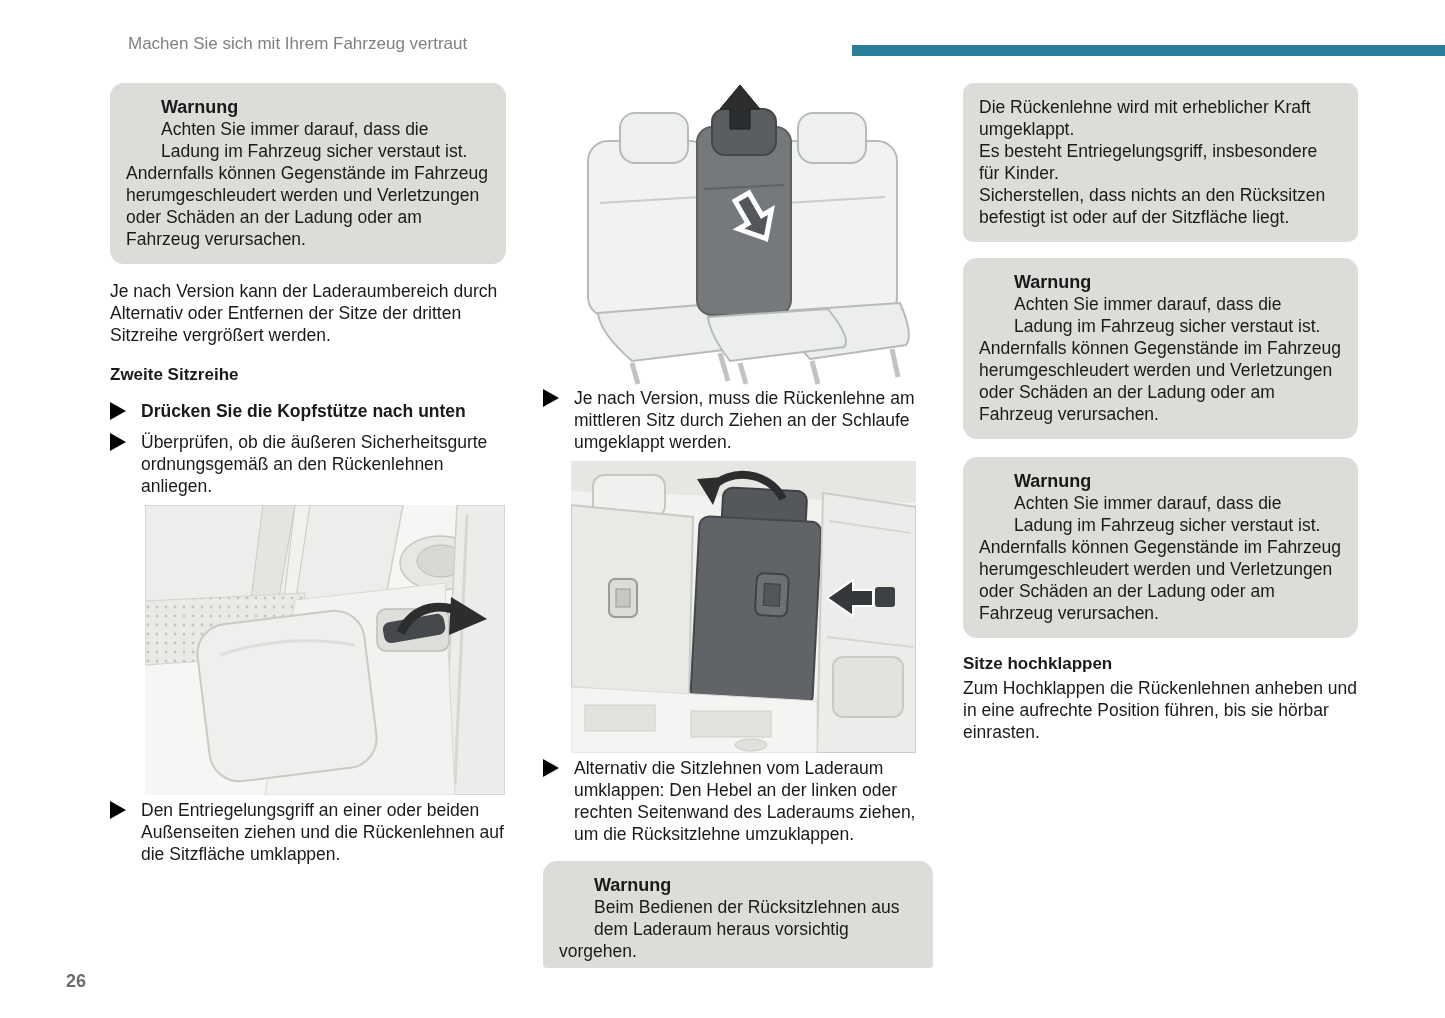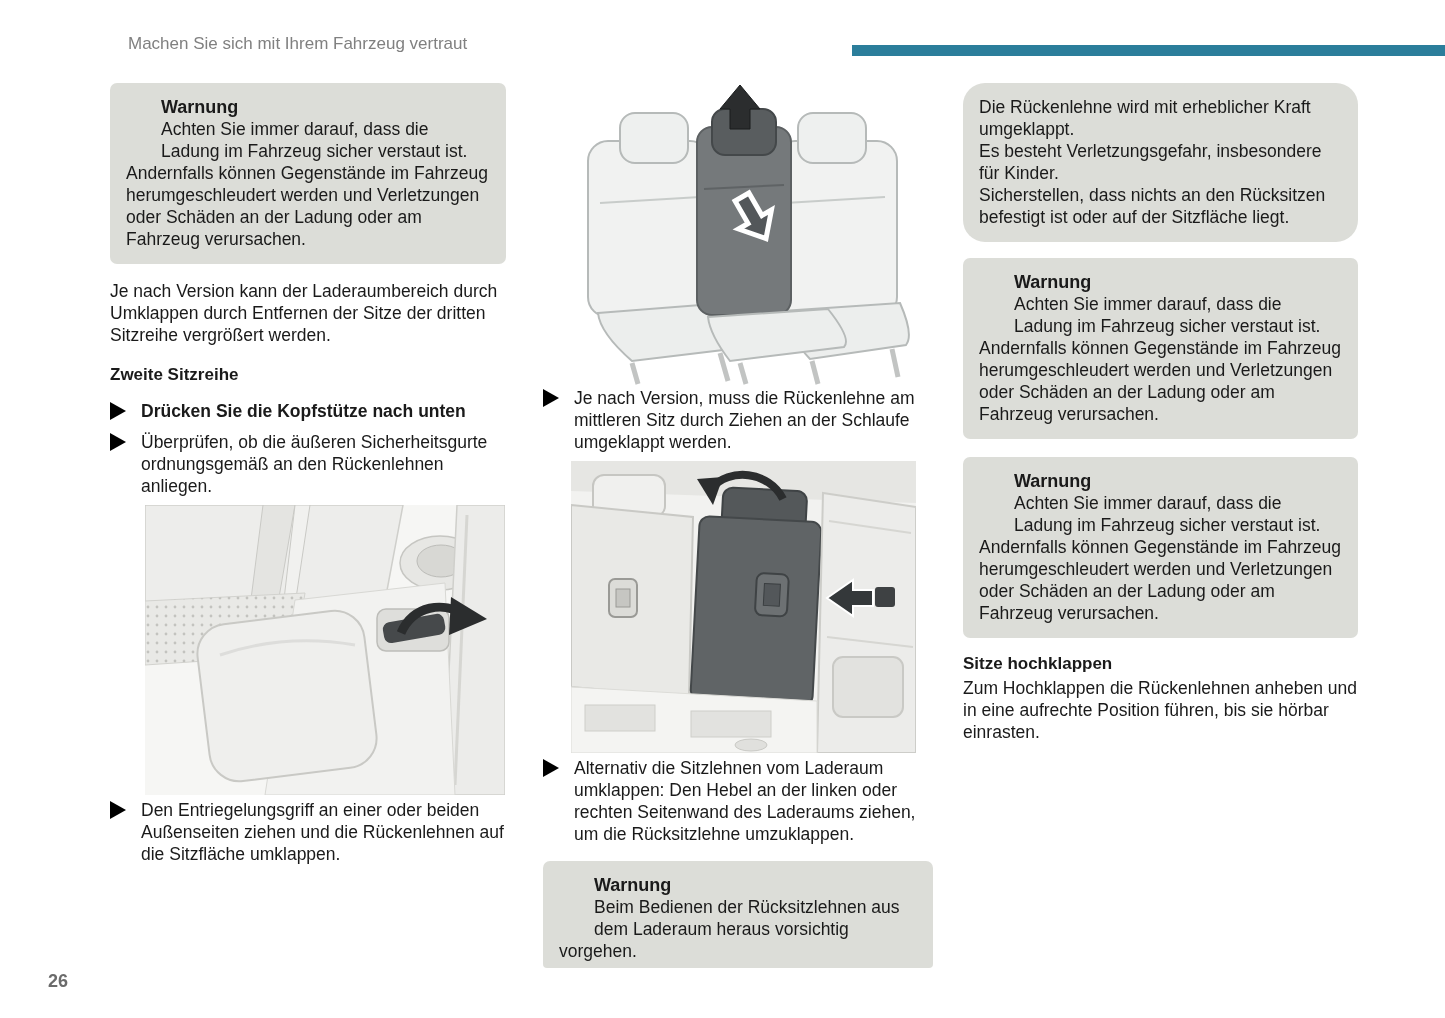--- a/index.html
+++ b/index.html
@@ -10,48 +10,48 @@
   .hdr-title { position:absolute; left:108px; top:34px; font-size:17px; color:#808080;margin-left:20px; }
   .accent-bar { position:absolute; left:852px; top:45px; width:593px; height:11px; background:#2b7e9b; }
 
   .col { position:absolute; top:83px; }
   .col-left  { left:110px; width:396px; }
   .col-mid   { left:543px; width:390px; }
   .col-right { left:963px; width:395px; }
 
   .body-text { font-size:17.5px; line-height:22px; }
 
-  .warnbox { background:#dcddd8; border-radius:7px; padding:13px 16px 14px 16px;
+  .warnbox { background:#dcddd8; border-radius:14px; padding:13px 16px 14px 16px;
     font-size:17.5px; line-height:22px; }
   .warnbox.clipped { padding-bottom:6px; border-bottom-left-radius:4px; border-bottom-right-radius:4px; }
   .excl { float:left; width:20px; height:44px; margin:2px 13px 0 2px; }
   .excl .bar { width:13px; height:27px; background:#da1c4c; border-radius:1px; }
   .excl .dot { width:13px; height:9px; background:#da1c4c; margin-top:4px; border-radius:1px; }
   .warn-title { font-weight:bold; font-size:18px; line-height:22px; }
 
-  .graybox { background:#dcddd8; border-radius:22px; padding:13px 16px 14px 16px;
+  .graybox { background:#dcddd8; border-radius:10px; padding:13px 16px 14px 16px;
     font-size:17.5px; line-height:22px; }
   .graybox .gline { display:block; }
 
   .para { margin-top:16px; }
 
   .h1-smallcaps { margin-top:22px; font-variant:small-caps; font-weight:bold;
     font-size:28px; line-height:30px; letter-spacing:0.5px; }
   .h2 { margin-top:17px; font-weight:bold; font-size:17px; line-height:23px; }
 
   .bullet { position:relative; padding-left:31px; margin-top:9px; font-size:17.5px; line-height:22px; }
   .bullet::before { content:""; position:absolute; left:0; top:2px; width:0; height:0;
     border-top:9px solid transparent; border-bottom:9px solid transparent; border-left:16px solid #000; }
 
   .figure { display:block; }
   .fig-left { margin:8px 0 0 35px; }
   .fig-mid-top { margin:2px 0 0 27px; }
   .fig-mid-bot { margin:8px 0 0 28px; }
 
-  .page-num { position:absolute; left:48px; top:971px; font-weight:bold; font-size:18px; color:#6b6b6b; }
+  .page-num { position:absolute; left:66px; top:971px; font-weight:bold; font-size:18px; color:#6b6b6b; }
 
   .mt6 { margin-top:2px; } .mt10 { margin-top:4px; } .mt14 { margin-top:14px;font-weight:bold; }
   .mt16 { margin-top:16px; } .mt18 { margin-top:18px; }
 </style>
 </head>
 <body>
 
 <div class="page">
 
   <div class="hdr-title">Machen Sie sich mit Ihrem Fahrzeug vertraut</div>
@@ -60,21 +60,21 @@
   <div class="col col-left">
 
     <div class="warnbox">
       <span class="excl">
         <span class="bar"></span><span class="dot"></span>
       </span>
       <div class="warn-title">Warnung</div>
       <span>Achten Sie immer darauf, dass die Ladung im Fahrzeug sicher verstaut ist. Andernfalls können Gegenstände im Fahrzeug herumgeschleudert werden und Verletzungen oder Schäden an der Ladung oder am Fahrzeug verursachen.</span>
     </div>
 
-    <div class="body-text para">Je nach Version kann der Laderaumbereich durch Umklappen durch Entfernen der Sitze der dritten Sitzreihe vergrößert werden.</div>
+    <div class="body-text para">Je nach Version kann der Laderaumbereich durch Alternativ oder Entfernen der Sitze der dritten Sitzreihe vergrößert werden.</div>
 
     <div class="h2">Zweite Sitzreihe</div>
 
     <div class="bullet mt14">
       <span>Drücken Sie die Kopfstütze nach unten</span>
     </div>
     <div class="bullet">
       <span>Überprüfen, ob die äußeren Sicherheitsgurte ordnungsgemäß an den Rückenlehnen anliegen.</span>
     </div>
 
@@ -197,21 +197,21 @@
       </span>
       <div class="warn-title">Warnung</div>
       <span>Beim Bedienen der Rücksitzlehnen aus dem Laderaum heraus vorsichtig vorgehen.</span>
     </div>
   </div>
 
   <div class="col col-right">
 
     <div class="graybox">
       <span class="gline">Die Rückenlehne wird mit erheblicher Kraft umgeklappt.</span>
-      <span class="gline">Es besteht Verletzungsgefahr, insbesondere für Kinder.</span>
+      <span class="gline">Es besteht Entriegelungsgriff, insbesondere für Kinder.</span>
       <span class="gline">Sicherstellen, dass nichts an den Rücksitzen befestigt ist oder auf der Sitzfläche liegt.</span>
     </div>
 
     <div class="warnbox mt16">
       <span class="excl">
         <span class="bar"></span><span class="dot"></span>
       </span>
       <div class="warn-title">Warnung</div>
       <span>Achten Sie immer darauf, dass die Ladung im Fahrzeug sicher verstaut ist. Andernfalls können Gegenstände im Fahrzeug herumgeschleudert werden und Verletzungen oder Schäden an der Ladung oder am Fahrzeug verursachen.</span>
     </div>

